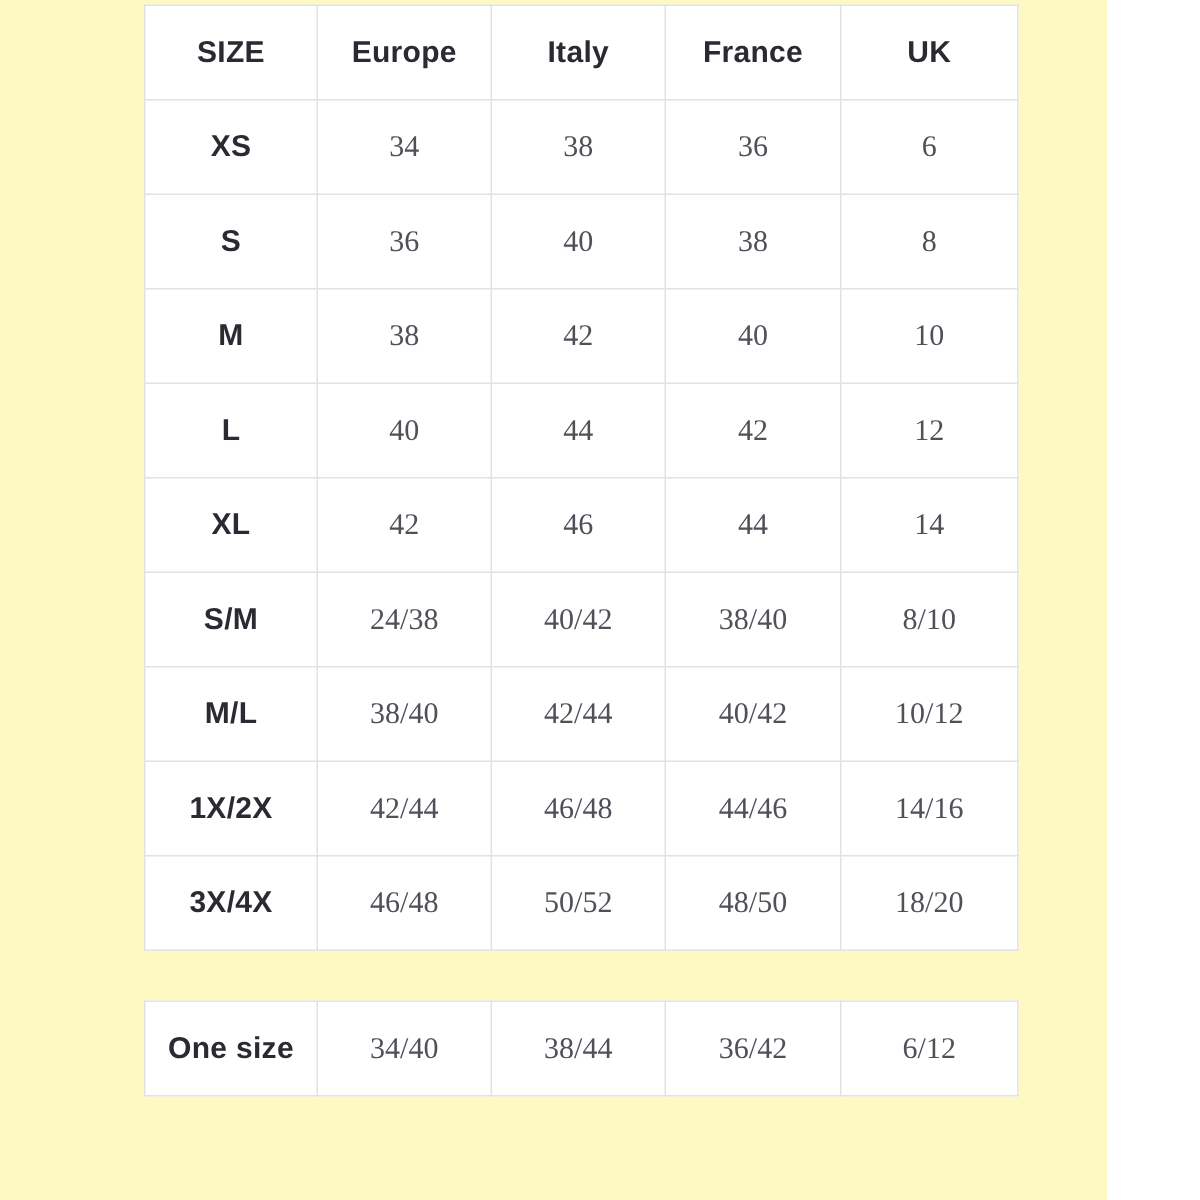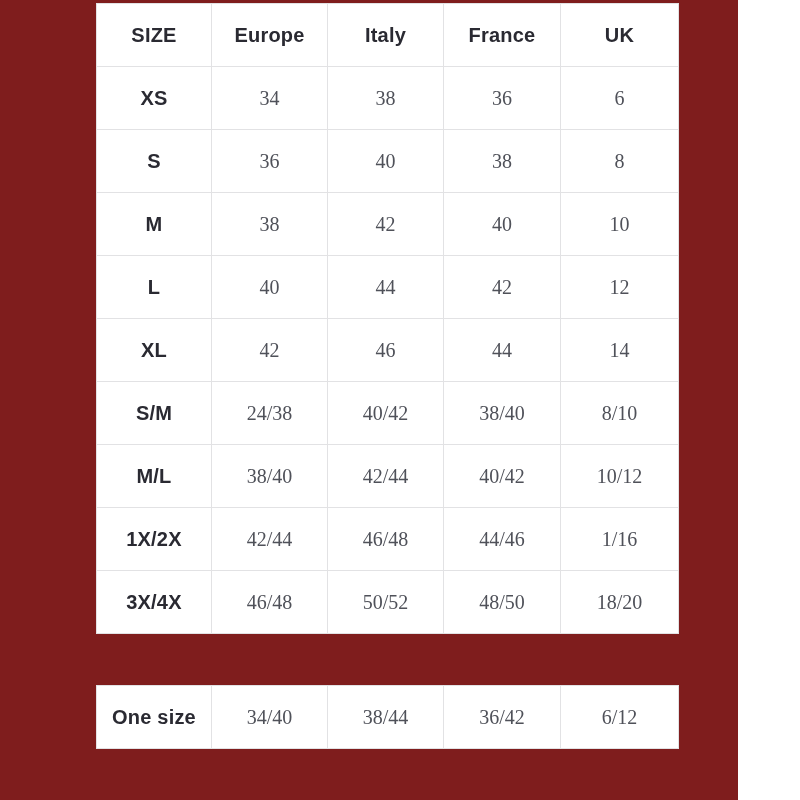--- a/index.html
+++ b/index.html
@@ -8,21 +8,21 @@
     background: #ffffff;
     width: 800px;
     height: 800px;
     overflow: hidden;
     font-family: "Liberation Sans", "DejaVu Sans", sans-serif;
   }
   .page {
     position: relative;
     width: 738px;
     height: 800px;
-    background: #7f1d1d;
+    background: #fef9c3;
   }
   .tables-wrap {
     position: absolute;
     left: 96px;
     top: 3px;
   }
   table.size-table {
     border-collapse: collapse;
     table-layout: fixed;
     width: 582px;
@@ -53,21 +53,21 @@
     font-weight: 700;
     color: #2a2a32;
     letter-spacing: 0.2px;
   }
   table.size-table tbody td {
     font-weight: 400;
     color: #4f5159;
     font-family: Liberation Serif, serif;
   }
   table.size-table.secondary {
-    margin-top: 51px;
+    margin-top: 33px;
   }
 </style>
 </head>
 <body>
 
 <div class="page">
   <div class="tables-wrap">
 
     <table class="size-table main">
       <colgroup>
@@ -134,21 +134,21 @@
             <td>38/40</td>
             <td>42/44</td>
             <td>40/42</td>
             <td>10/12</td>
           </tr>
           <tr>
             <th>1X/2X</th>
             <td>42/44</td>
             <td>46/48</td>
             <td>44/46</td>
-            <td>1/16</td>
+            <td>14/16</td>
           </tr>
           <tr>
             <th>3X/4X</th>
             <td>46/48</td>
             <td>50/52</td>
             <td>48/50</td>
             <td>18/20</td>
           </tr>
         </tbody>
       </table>

